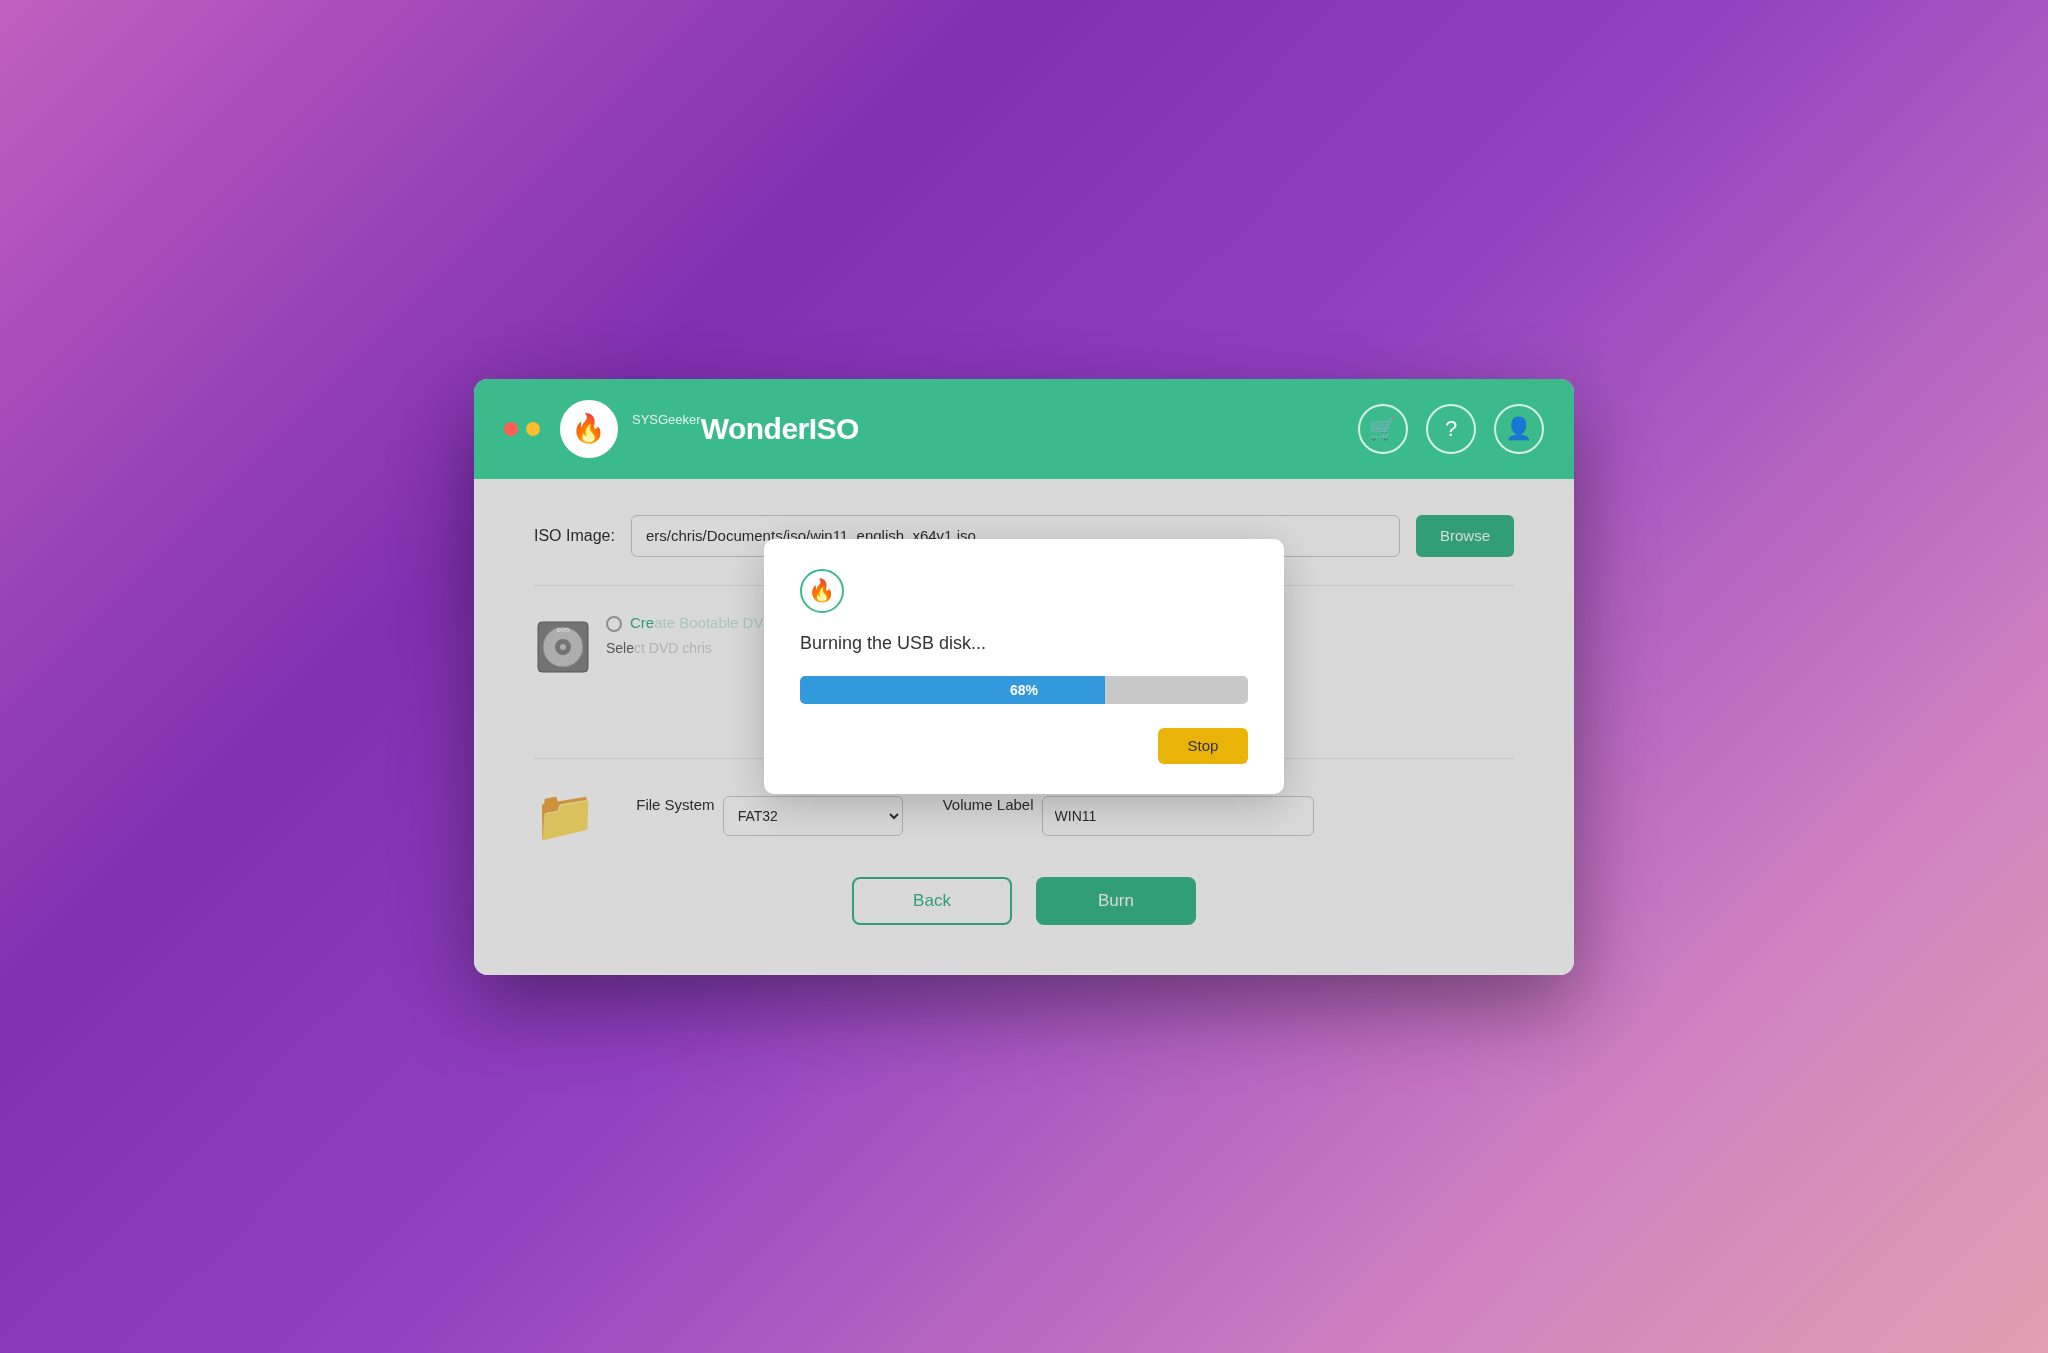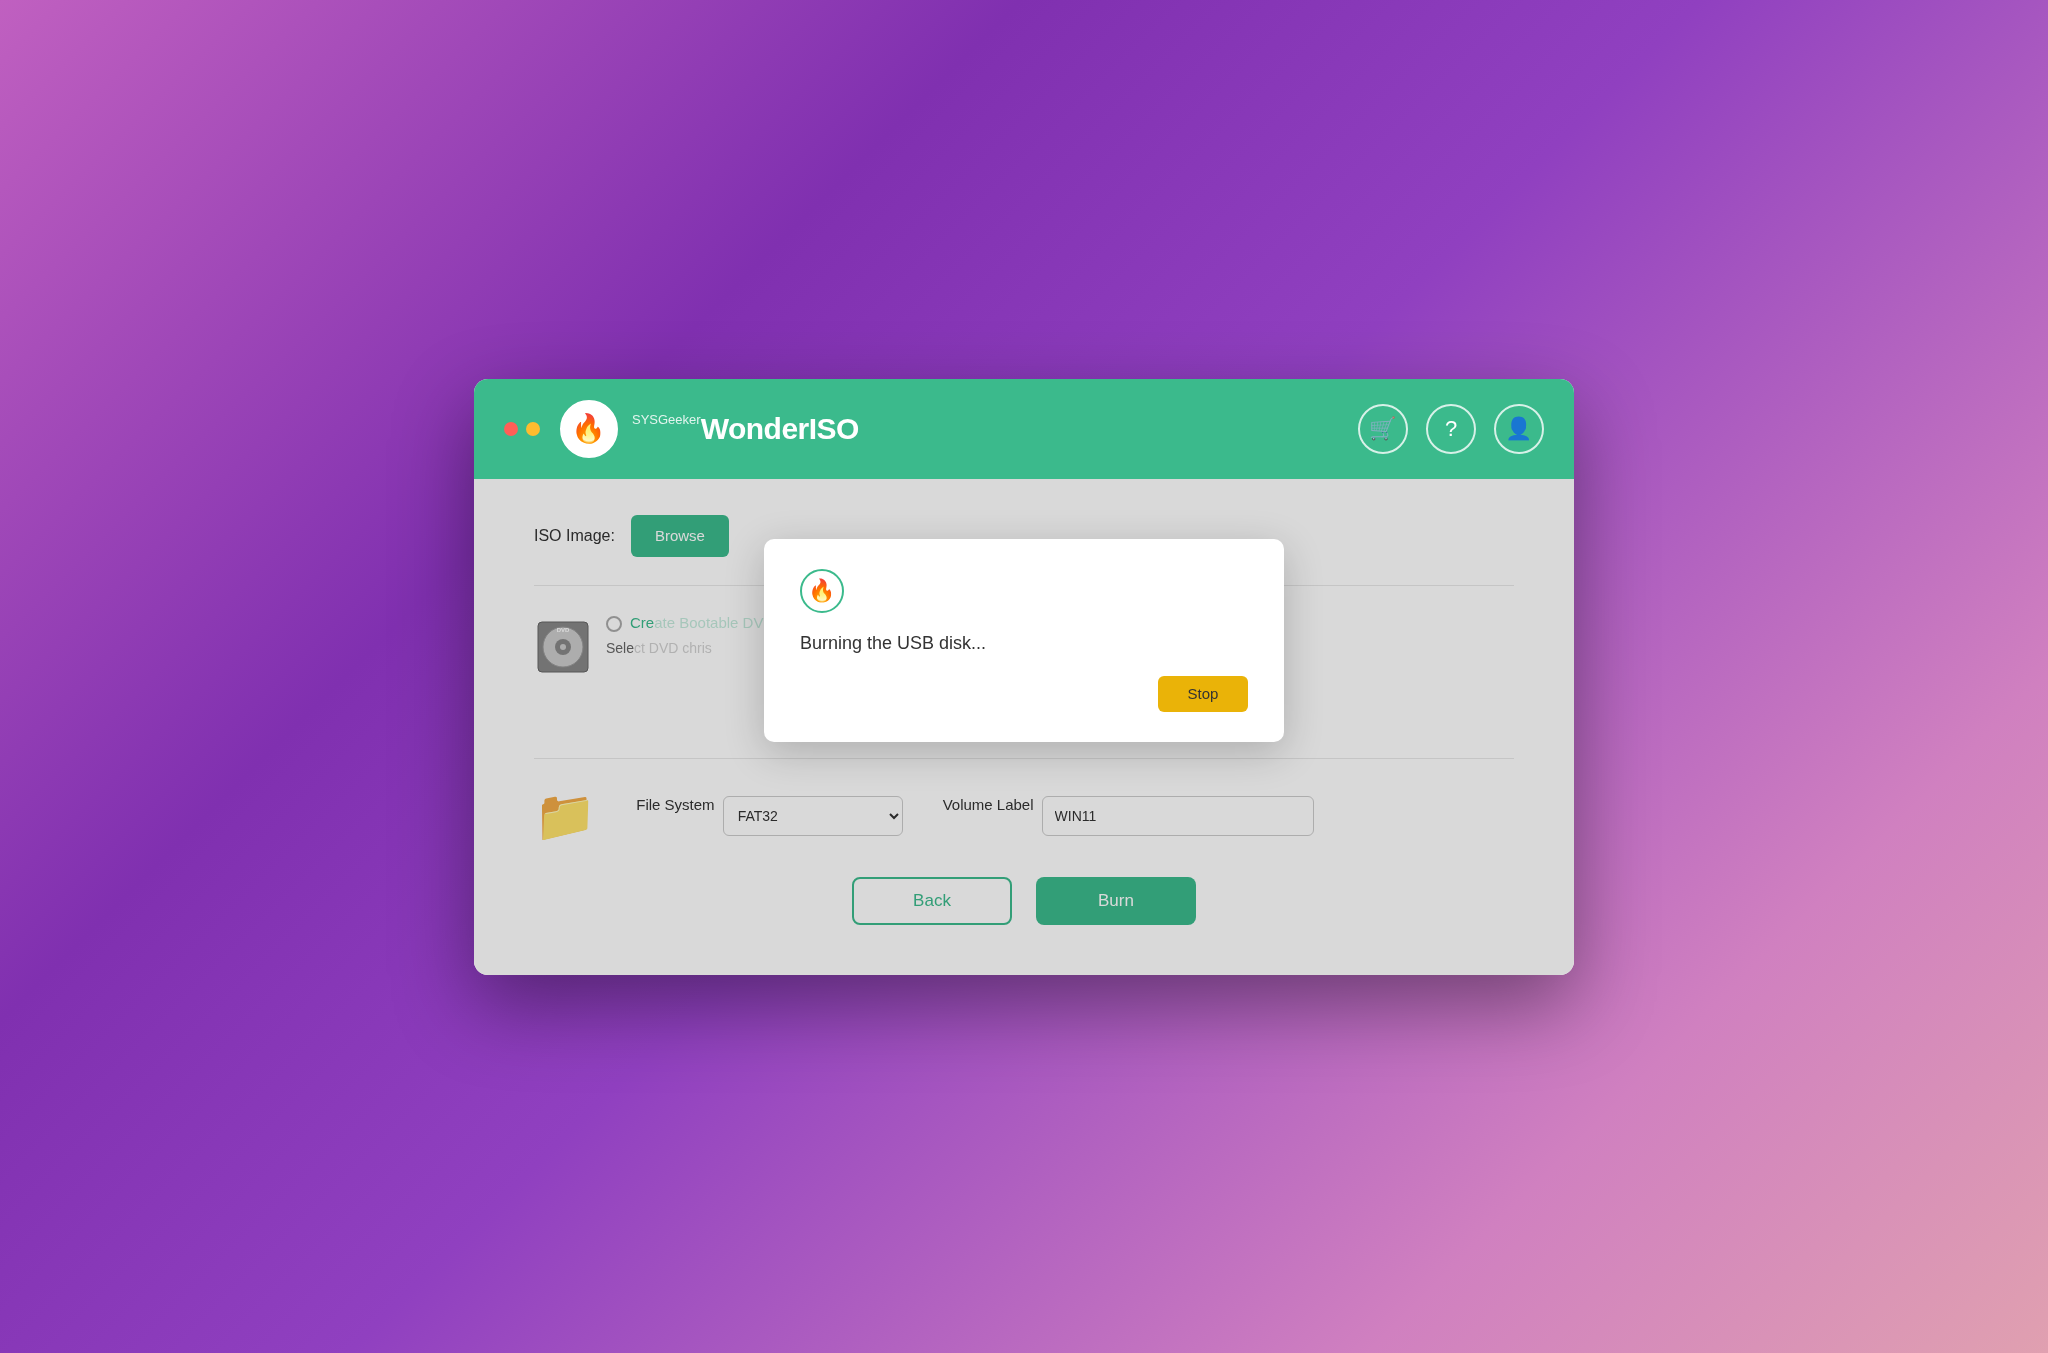--- a/index.html
+++ b/index.html
@@ -419,20 +419,21 @@
       <button class="titlebar-btn">🛒</button>
       <button class="titlebar-btn">?</button>
       <button class="titlebar-btn">👤</button>
     </div>
   </div>
 
   <div class="content">
 
     <div class="iso-row">
       <span class="iso-label">ISO Image:</span>
+      <input class="iso-input" type="text" value="ers/chris/Documents/iso/win11_english_x64v1.iso" style="">
       <button class="browse-btn">Browse</button>
     </div>
 
     <hr class="divider">
 
     <div class="options-section">
 
       <div style="display:flex; align-items:flex-start; gap:14px; flex:1;">
         <div class="option-icon">
 
@@ -499,17 +500,21 @@
       <button class="back-btn">Back</button>
       <button class="burn-btn">Burn</button>
     </div>
 
     <div class="modal-overlay">
       <div class="modal">
         <div class="modal-logo">
           <span>🔥</span>
         </div>
         <p class="modal-message">Burning the USB disk...</p>
+        <div class="progress-bar-track">
+          <div class="progress-bar-fill" style="width: 68%;"></div>
+          <span class="progress-label">68%</span>
+        </div>
         <button class="modal-stop-btn">Stop</button>
       </div>
     </div>
   </div>
 </div>
 
 </body></html>

